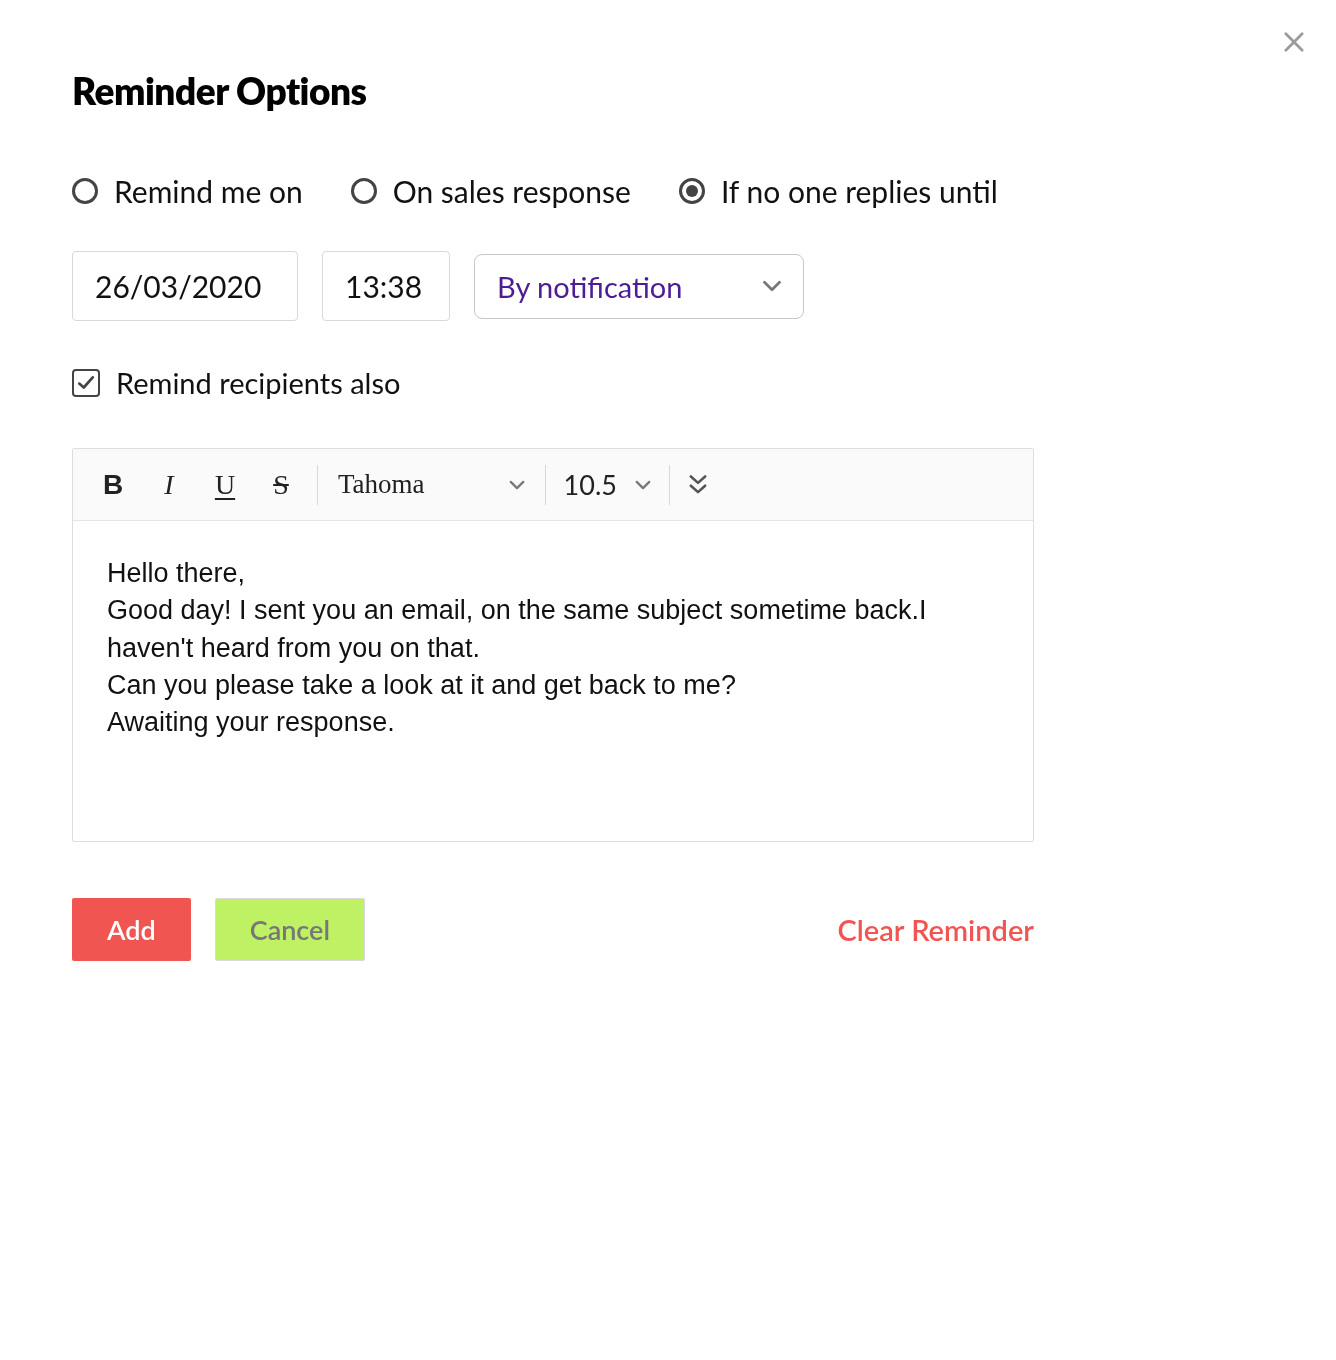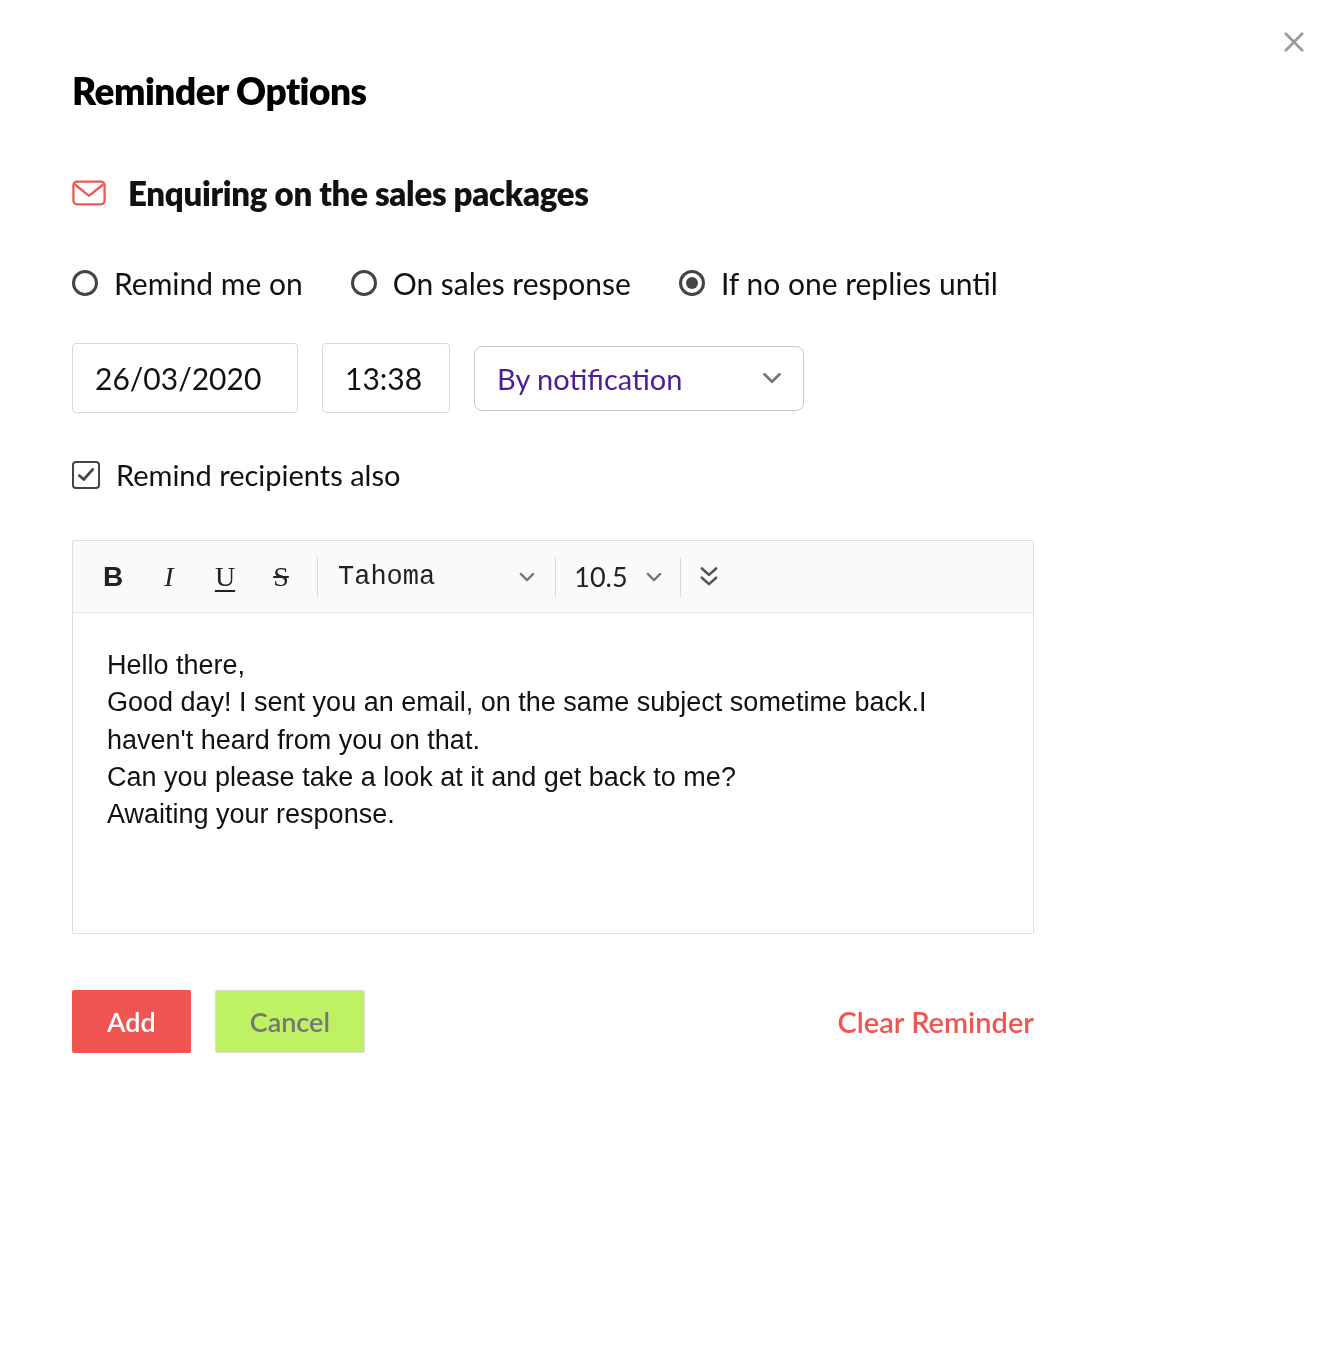--- a/index.html
+++ b/index.html
@@ -153,21 +153,21 @@
   .tb-s { text-decoration: line-through; }
   .divider {
     width:1px; height:40px; background:#d8d8d8; margin: 0 8px;
   }
   .font-select {
     display:flex; align-items:center; gap: 84px;
     padding: 0 12px;
     font-size:27px;
     color:#222;
     cursor:pointer;
-    font-family: Liberation Mono, monospace;
+    font-family: Liberation Serif, serif;
     min-width: 200px;
     justify-content: space-between;
   }
   .size-select {
     display:flex; align-items:center; gap: 18px;
     padding: 0 10px;
     font-size:27px;
     color:#222;
     cursor:pointer;
   }
@@ -222,27 +222,20 @@
 
   <div class="close-btn">
     <svg width="28" height="28" viewBox="0 0 24 24" fill="none" stroke="currentColor" stroke-width="2.4" stroke-linecap="round">
         <line x1="5" y1="5" x2="19" y2="19"></line>
         <line x1="19" y1="5" x2="5" y2="19"></line>
       </svg>
   </div>
 
   <h1 class="title">Reminder Options</h1>
 
-  <div class="subject-row">
-    <svg class="mail-icon" width="34" height="26" viewBox="0 0 24 18" fill="none" stroke="currentColor" stroke-width="1.6">
-      <rect x="1" y="1" width="22" height="16" rx="2.5"></rect>
-      <path d="M2 3 L12 11 L22 3"></path>
-    </svg>
-    <div class="subject-text">Enquiring on the sales packages</div>
-  </div>
 
   <div class="radio-row">
     <div class="radio-item">
       <span class="radio-outer"></span>
       <span class="radio-label">Remind me on</span>
     </div>
     <div class="radio-item">
       <span class="radio-outer"></span>
       <span class="radio-label">On sales response</span>
     </div>

